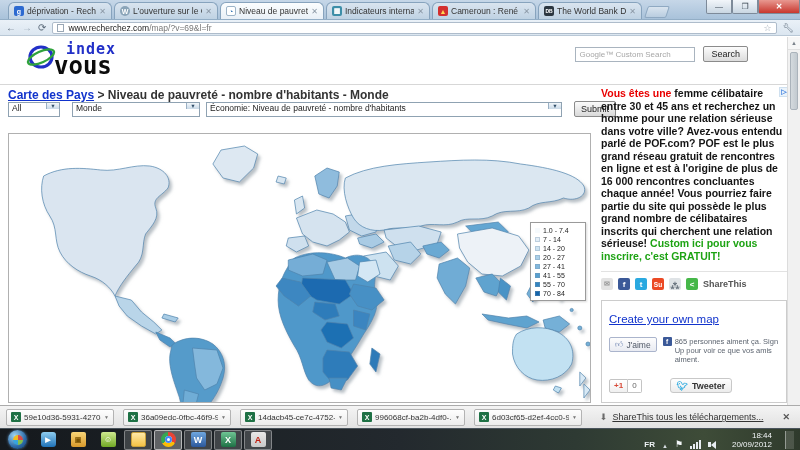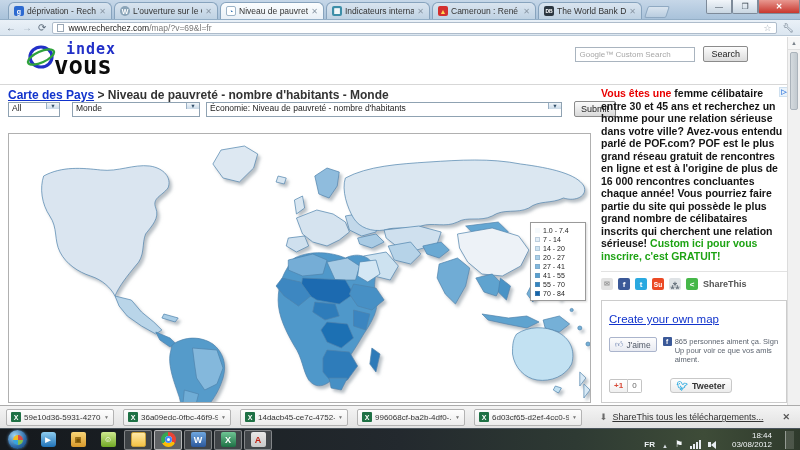--- a/index.html
+++ b/index.html
@@ -487,17 +487,17 @@
         <i style="height:5px"></i>
         <i style="height:7px"></i>
         <i style="height:9px"></i>
       </span>
     <span class="spk">
         <span class="bx"></span>
         <span class="cone"></span>
       </span>
     <div class="clock">
       <div>18:44</div>
-      <div>03/08/2012</div>
+      <div>20/09/2012</div>
     </div>
     <div class="showdesk"></div>
   </div>
 </div>
 
 </body></html>

